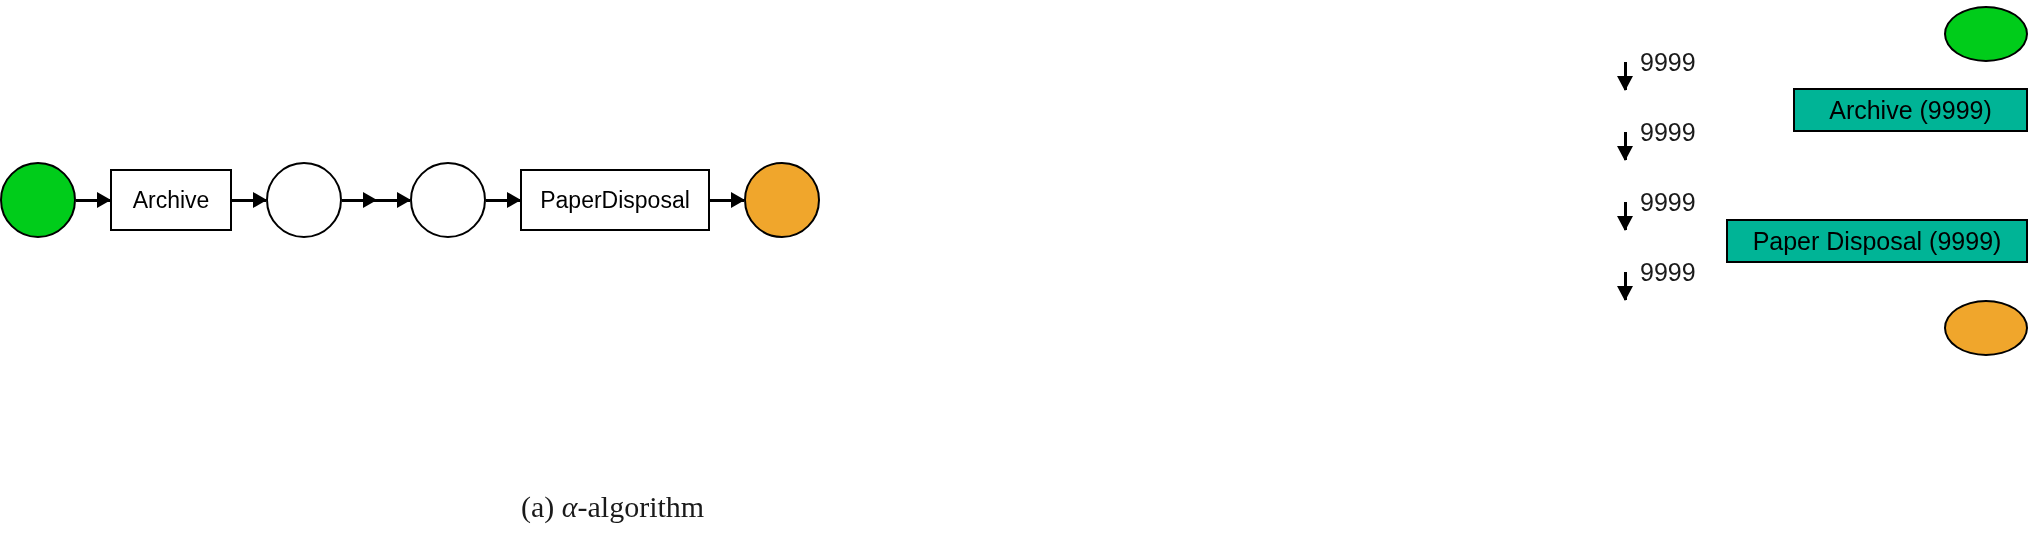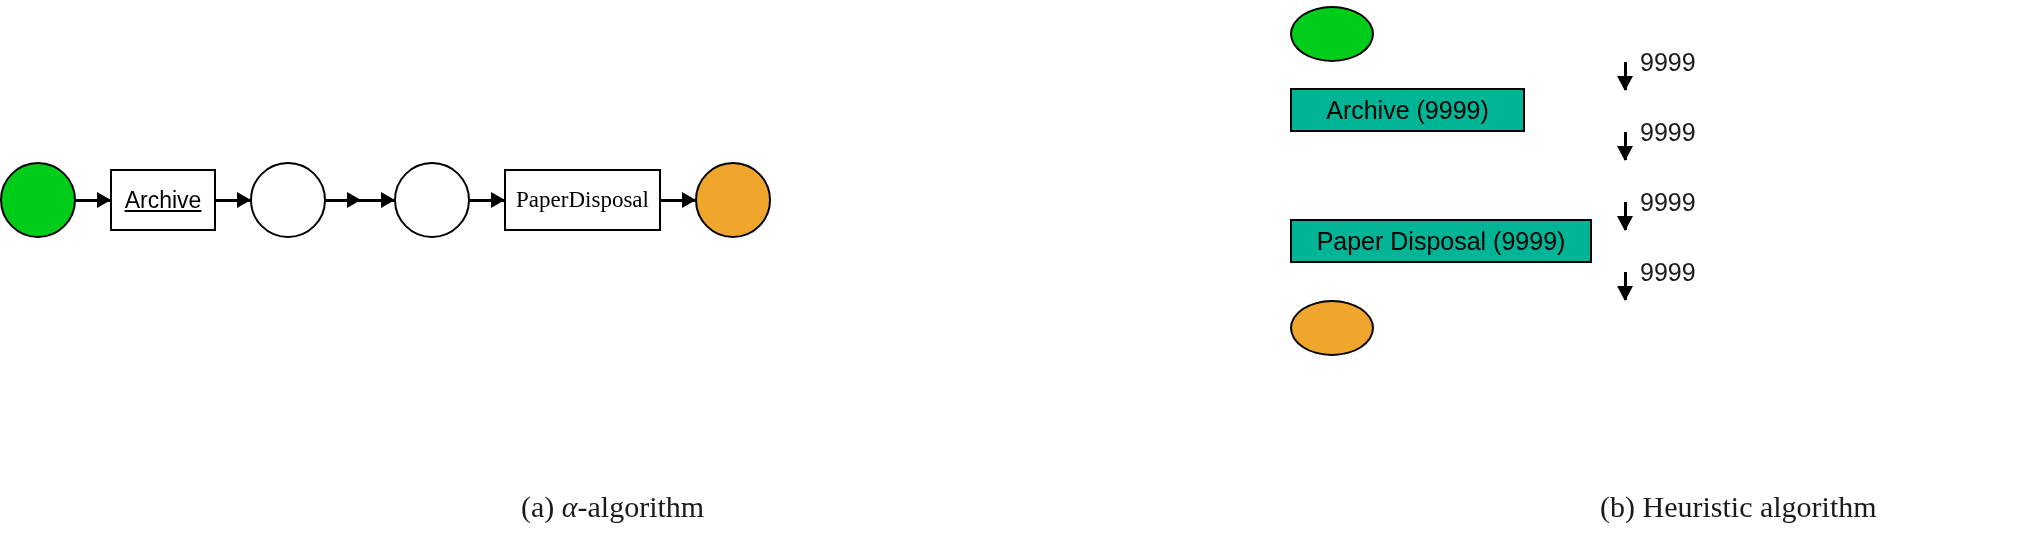--- a/index.html
+++ b/index.html
@@ -95,21 +95,21 @@
     top: 0px;
     width: 738px;
     height: 480px;
     text-decoration: underline;
   }
   .h-node-row {
     position: absolute;
     left: 0;
     width: 738px;
     display: flex;
-    justify-content: flex-start;
+    justify-content: flex-end;
   }
   .h-ellipse {
     box-sizing: border-box;
     border: 2.5px solid #000000;
     border-radius: 50%;
   }
   .h-ellipse.start {
     width: 84px; height: 56px;
     background: #00cc1a;
   }
@@ -174,36 +174,36 @@
 <body>
 
 <div id="figure-a">
 
   <div id="alpha-net">
 
     <div class="place start"></div>
 
     <div class="arc-h"></div>
 
-    <div class="transition" style="width:106px;text-decoration:underline;">Archive</div>
+    <div class="transition" style="width:122px;">Archive</div>
 
     <div class="arc-h"></div>
 
     <div class="place"></div>
 
     <div class="arc-h"></div>
 
 
     <div class="arc-h"></div>
 
     <div class="place"></div>
 
     <div class="arc-h"></div>
 
-    <div class="transition" style="width:157px;font-family:Liberation Serif, serif;">PaperDisposal</div>
+    <div class="transition" style="width:190px;">PaperDisposal</div>
 
     <div class="arc-h"></div>
 
     <div class="place end"></div>
   </div>
 
   <div class="caption" id="caption-a">
     <span>(a)</span>
     <span class="alpha-glyph">α</span><span>-algorithm</span>
   </div>
@@ -236,17 +236,13 @@
     </div>
 
     <div class="h-arc" style="top:272px; height:28px;"></div>
     <div class="h-arc-label" style="top:258px;">9999</div>
 
     <div class="h-node-row" style="top:300px;">
       <div class="h-ellipse end"></div>
     </div>
   </div>
 
-  <div class="caption" id="caption-b" style="left:310px;">
-    <span>(b)</span>
-    <span>Heuristic algorithm</span>
-  </div>
 </div>
 
 </body></html>

